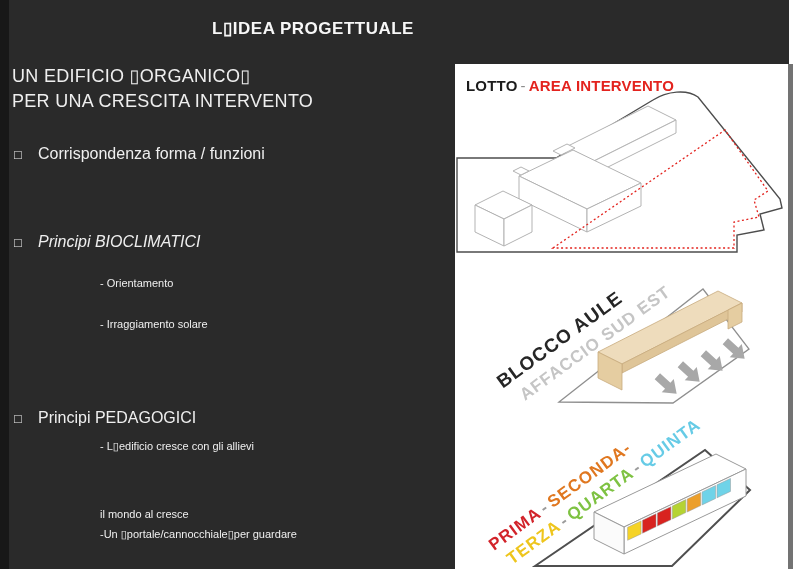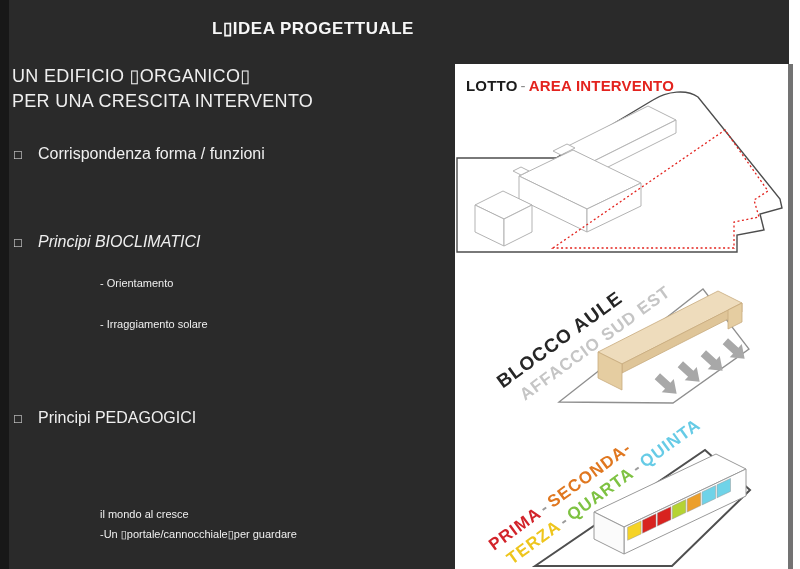--- a/index.html
+++ b/index.html
@@ -69,20 +69,21 @@
 
   <div class="bullet-row b2">
     <span class="glyph">□</span><span>Principi BIOCLIMATICI</span>
   </div>
   <div class="sub-row s21">- Orientamento</div>
   <div class="sub-row s22">- Irraggiamento solare</div>
 
   <div class="bullet-row b3">
     <span class="glyph">□</span><span>Principi PEDAGOGICI</span>
   </div>
+  <div class="sub-row s31">- L▯edificio cresce con gli allievi</div>
   <div class="sub-row s32">-Un ▯portale/cannocchiale▯per guardare</div>
   <div class="sub-row s33">il mondo al cresce</div>
 
   <div class="panel">
 
     <svg width="333" height="505" viewBox="0 0 333 505">
 
       <g>
         <path d="M2,94 L101,94 L198,36 C212,27 232,25 243,33 L325,135 L327,144 L305,150 L309,166 L282,171 L282,188 L2,188 Z" fill="none" stroke="#4d4d4d" stroke-width="1.4"></path>
         <g fill="#ffffff" stroke="#b3b3b3" stroke-width="1">

